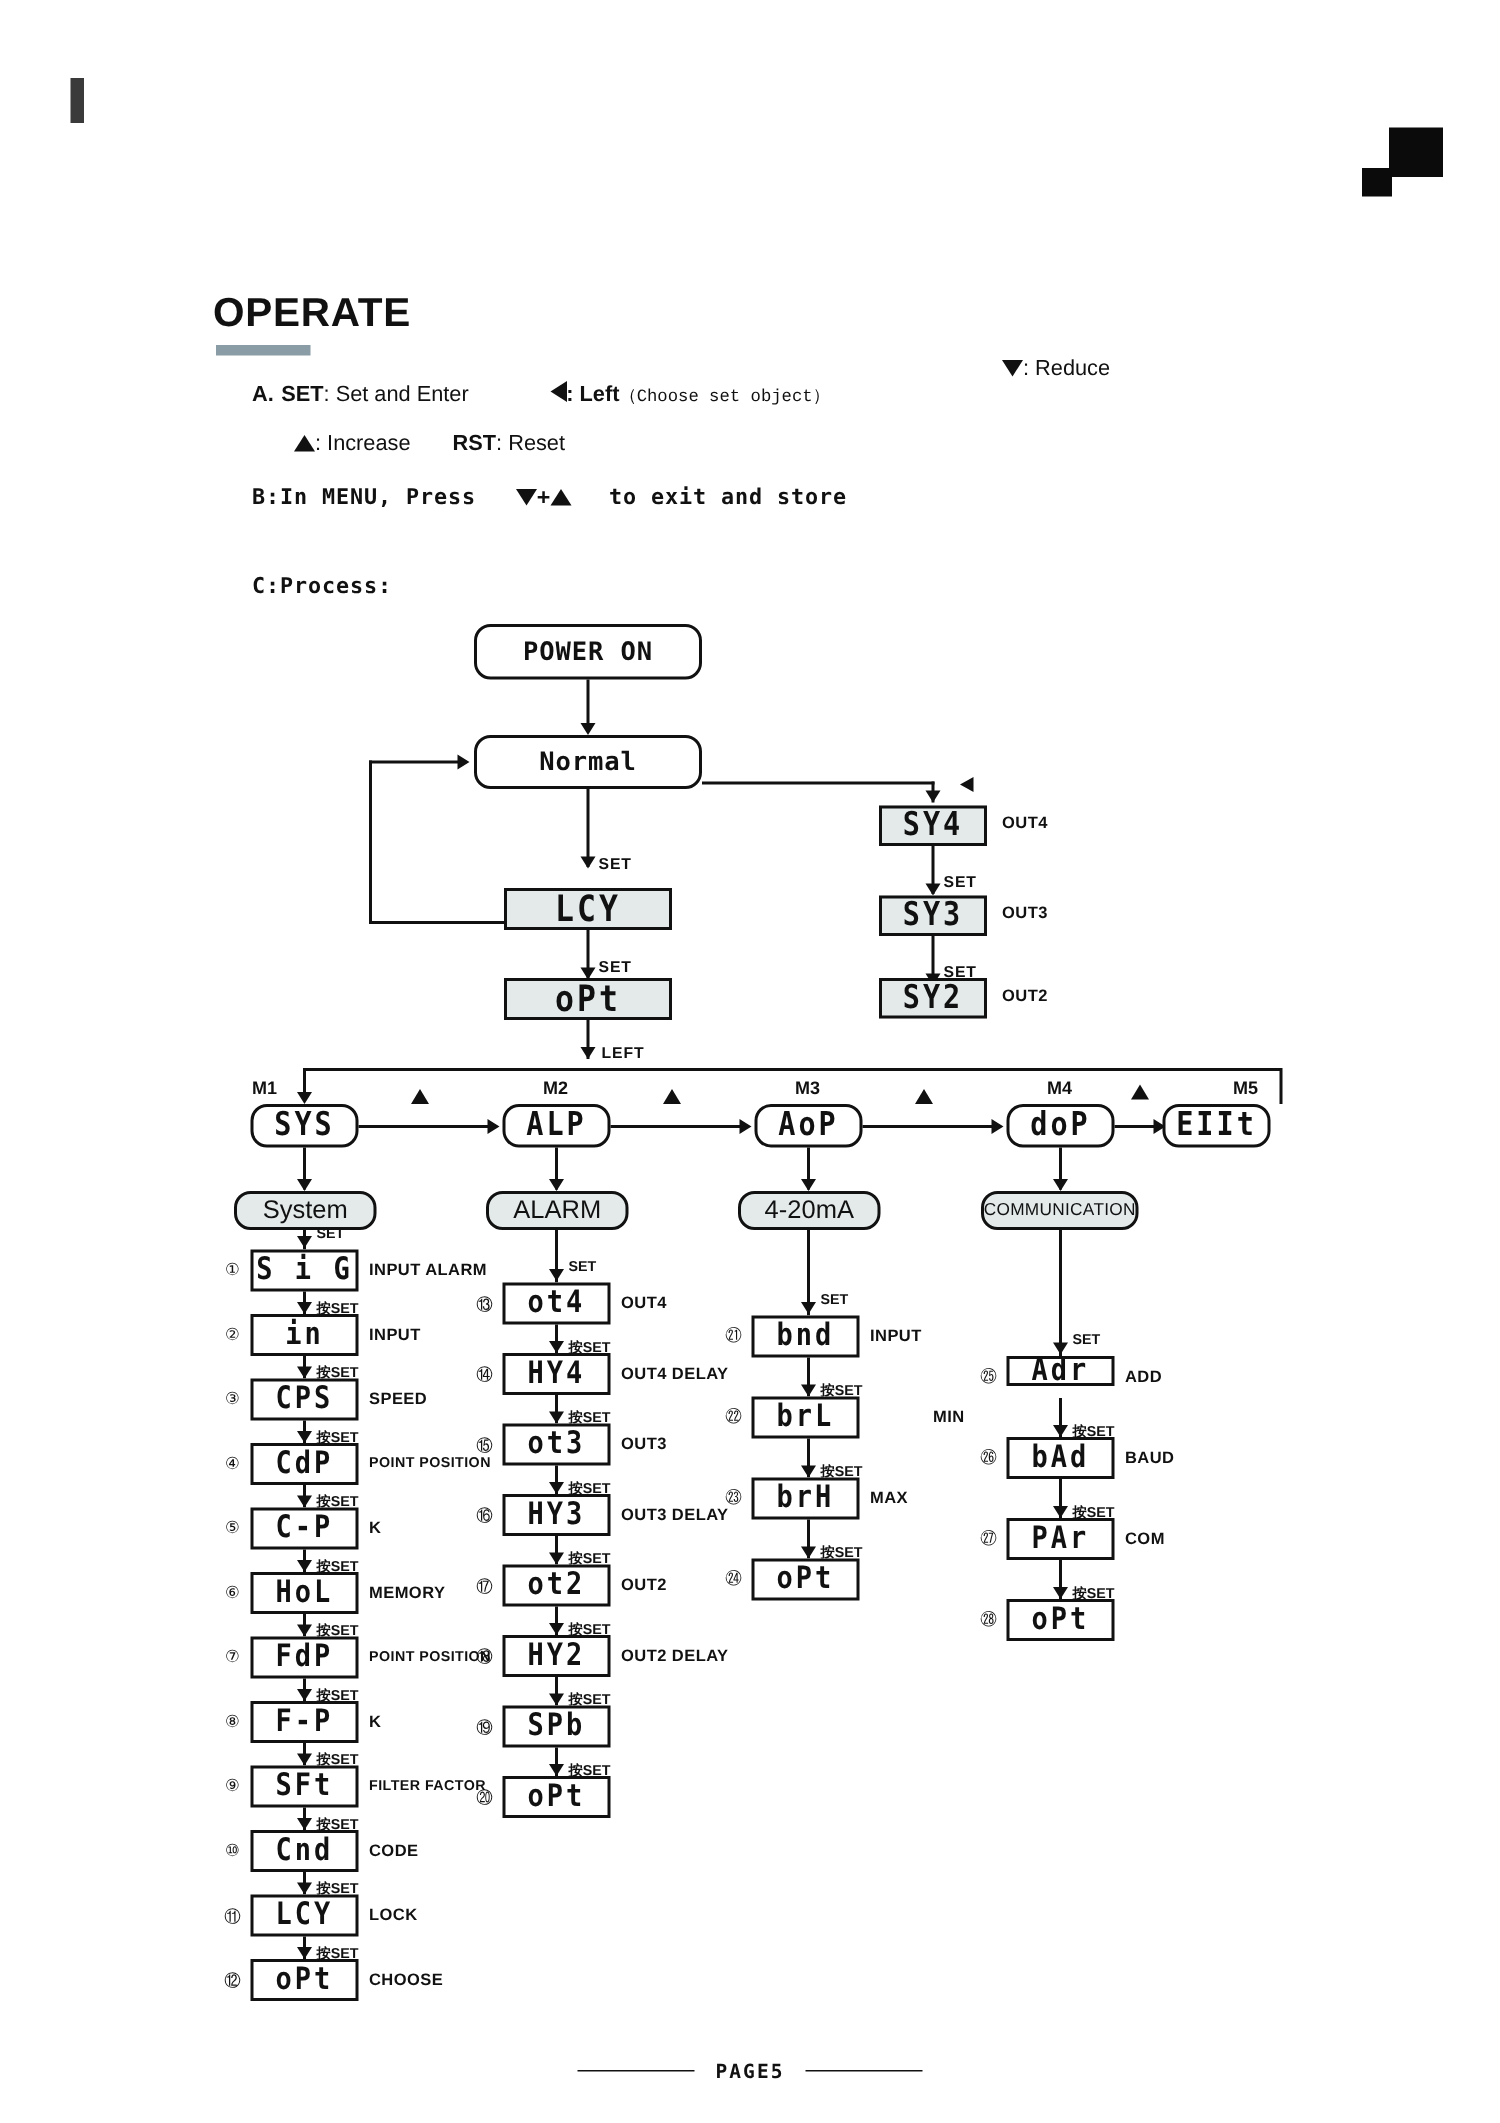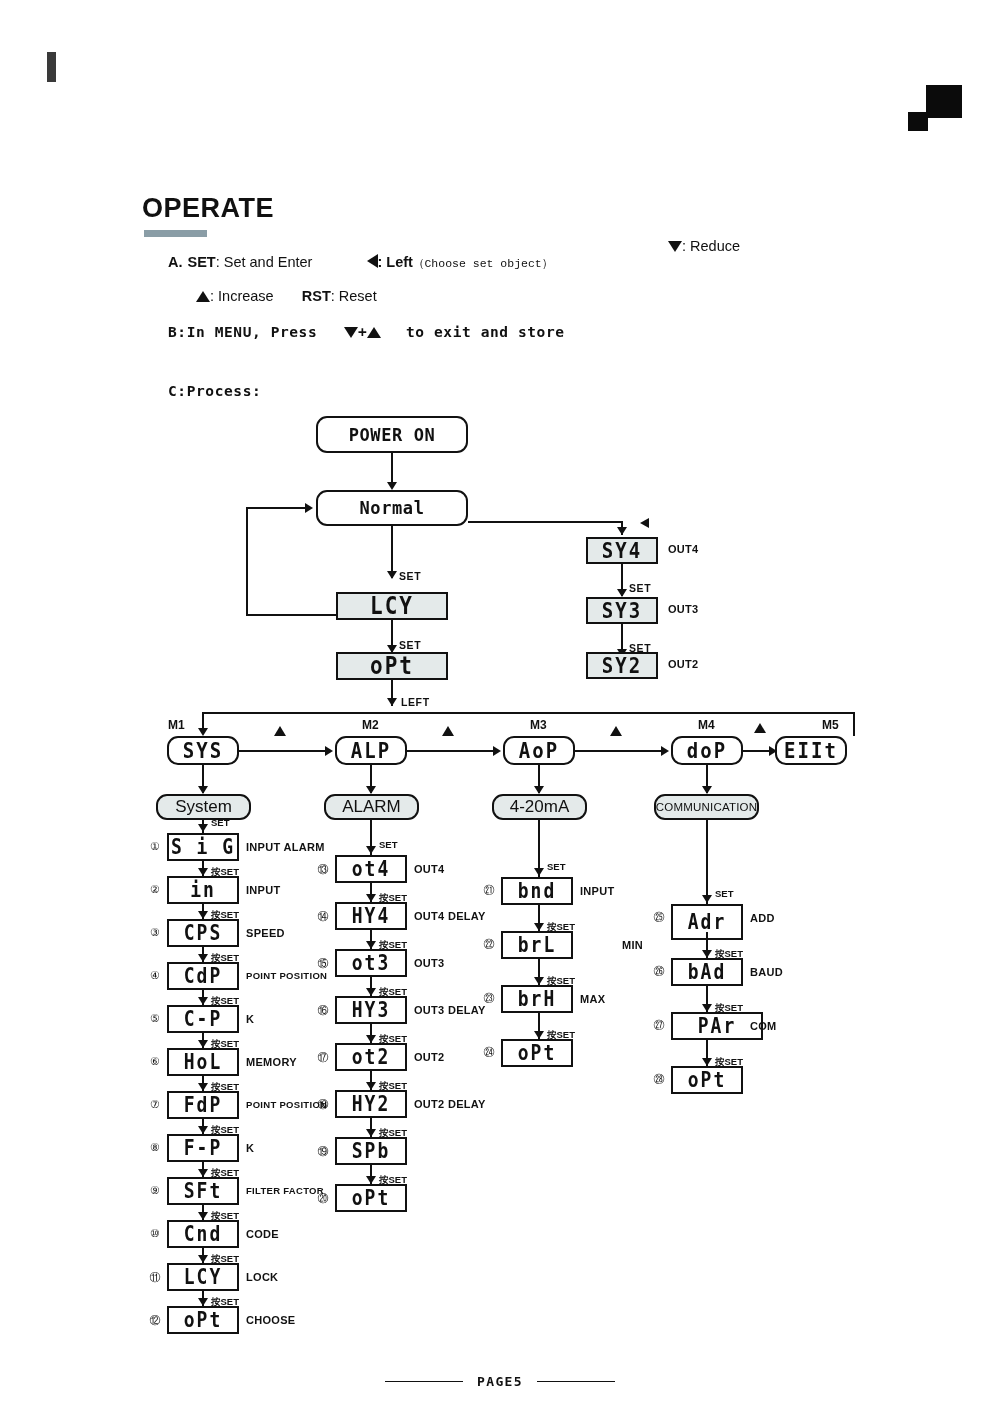--- a/index.html
+++ b/index.html
@@ -441,37 +441,37 @@
     <div class="arrow-d" style="left:534px;top:1031px;"></div>
     <div class="setlbl" style="left:547px;top:1029px;">按SET</div>
     <div class="circnum" style="left:481px;top:1046px;">㉔</div>
     <div class="lcd white" style="left:501px;top:1039px;width:72px;height:28px;">
       <div class="lcdtext" style="font-size:18px;">oPt</div>
     </div>
     <div class="vl" style="left:706px;top:820px;height:84px;"></div>
     <div class="arrow-d" style="left:702px;top:895px;"></div>
     <div class="setlbl" style="left:715px;top:888px;">SET</div>
     <div class="circnum" style="left:651px;top:911px;">㉕</div>
-    <div class="lcd white" style="left:671px;top:904px;width:72px;height:36px;">
+    <div class="lcd white" style="left:671px;top:904px;width:72px;height:20px;">
       <div class="lcdtext" style="font-size:18px;">Adr</div>
     </div>
     <div class="lbl-side" style="left:750px;top:912px;">ADD</div>
     <div class="vl" style="left:706px;top:932px;height:26px;"></div>
     <div class="arrow-d" style="left:702px;top:950px;"></div>
     <div class="setlbl" style="left:715px;top:948px;">按SET</div>
     <div class="circnum" style="left:651px;top:965px;">㉖</div>
     <div class="lcd white" style="left:671px;top:958px;width:72px;height:28px;">
       <div class="lcdtext" style="font-size:18px;">bAd</div>
     </div>
     <div class="lbl-side" style="left:750px;top:966px;">BAUD</div>
     <div class="vl" style="left:706px;top:986px;height:26px;"></div>
     <div class="arrow-d" style="left:702px;top:1004px;"></div>
     <div class="setlbl" style="left:715px;top:1002px;">按SET</div>
     <div class="circnum" style="left:651px;top:1019px;">㉗</div>
-    <div class="lcd white" style="left:671px;top:1012px;width:92px;height:28px;">
+    <div class="lcd white" style="left:671px;top:1012px;width:72px;height:28px;">
       <div class="lcdtext" style="font-size:18px;">PAr</div>
     </div>
     <div class="lbl-side" style="left:750px;top:1020px;">COM</div>
     <div class="vl" style="left:706px;top:1040px;height:26px;"></div>
     <div class="arrow-d" style="left:702px;top:1058px;"></div>
     <div class="setlbl" style="left:715px;top:1056px;">按SET</div>
     <div class="circnum" style="left:651px;top:1073px;">㉘</div>
     <div class="lcd white" style="left:671px;top:1066px;width:72px;height:28px;">
       <div class="lcdtext" style="font-size:18px;">oPt</div>
     </div>

